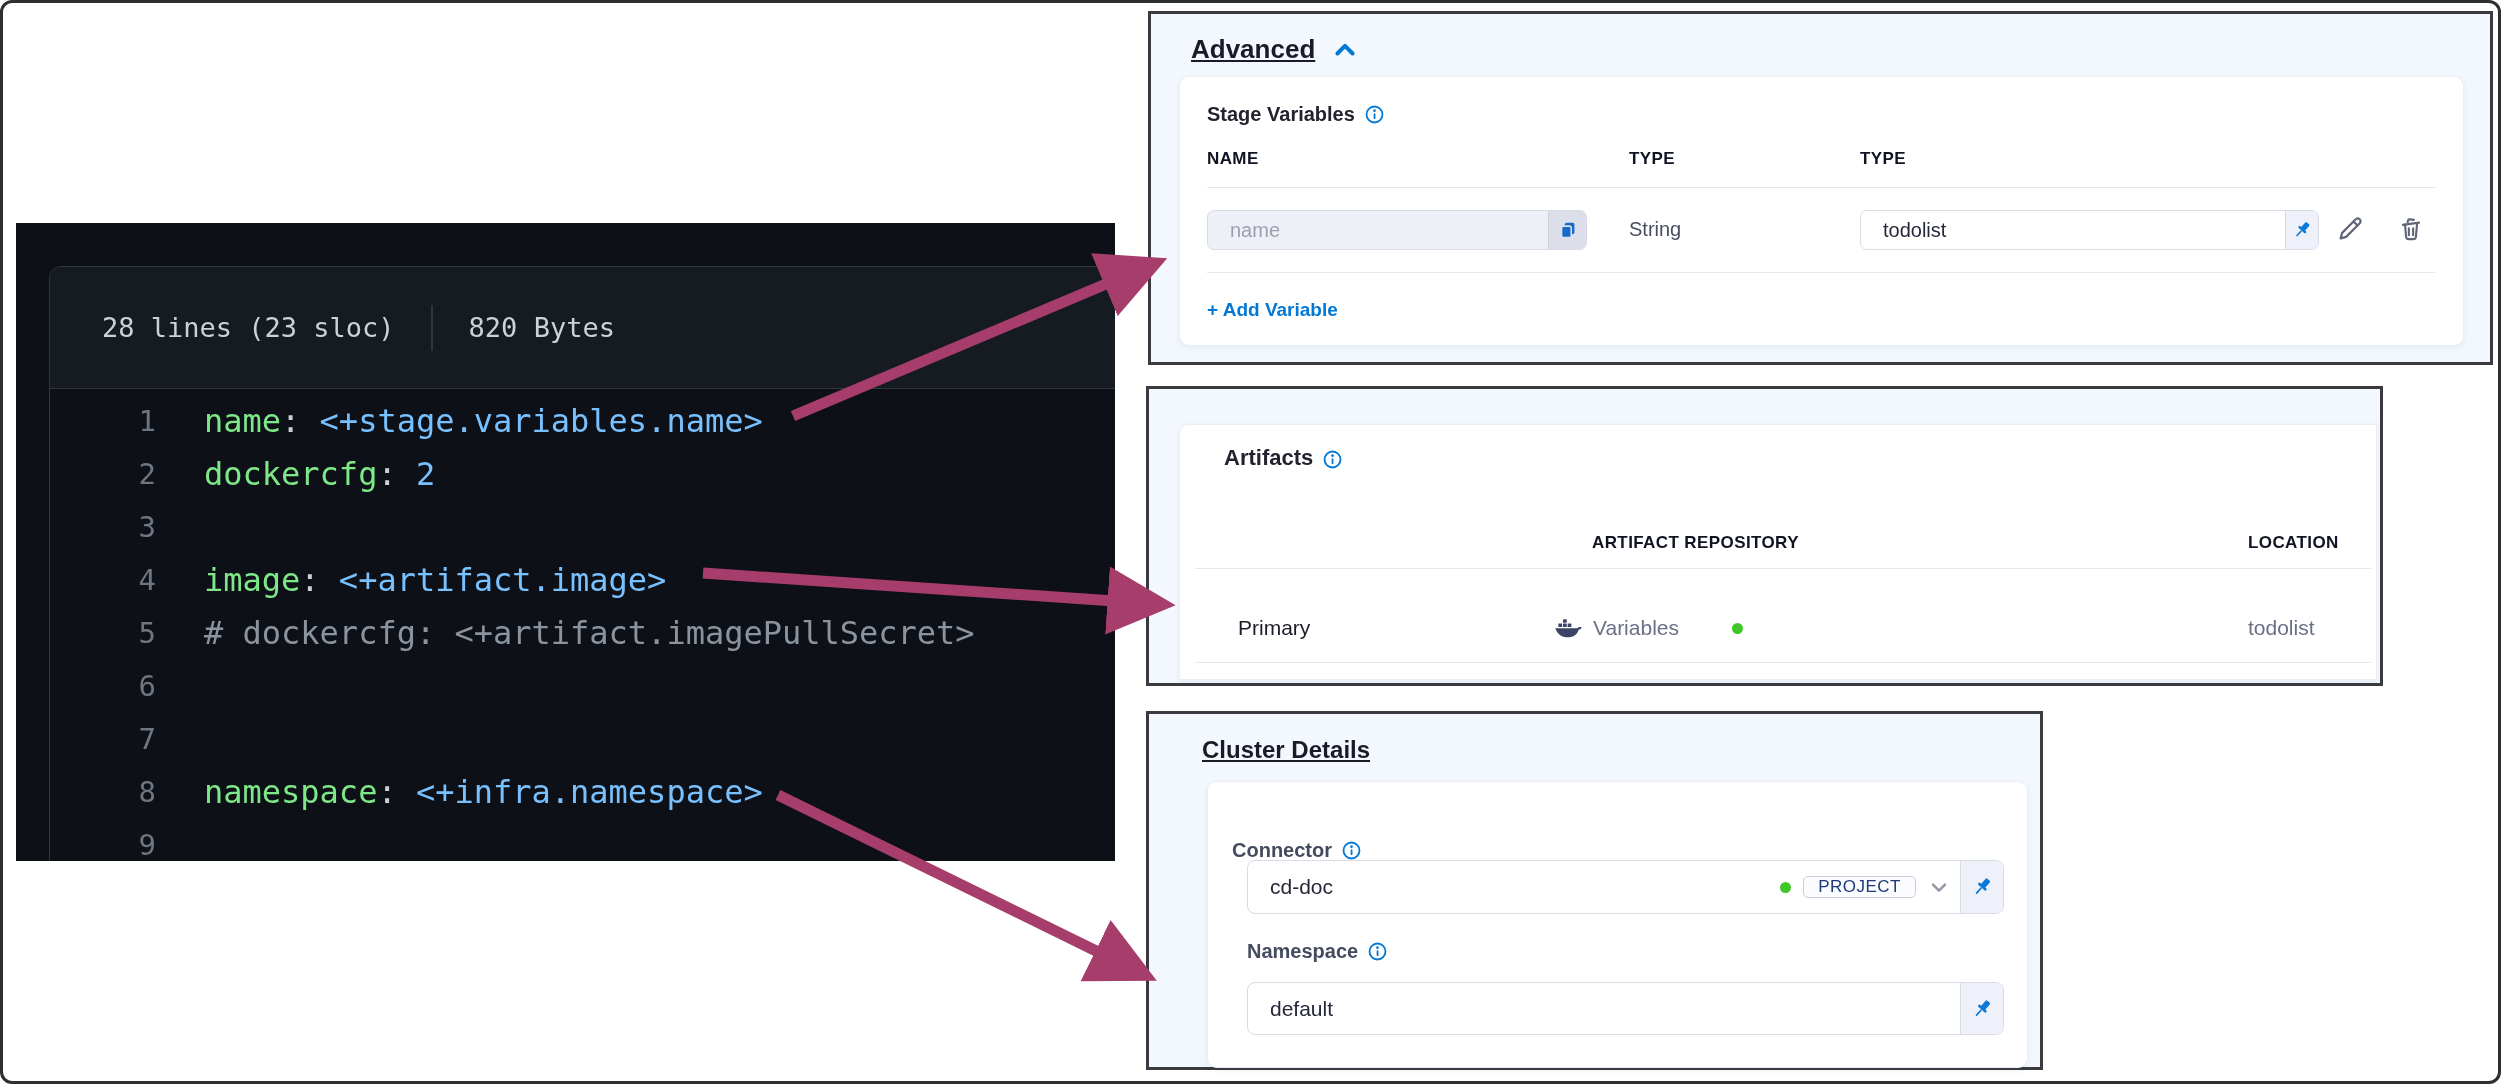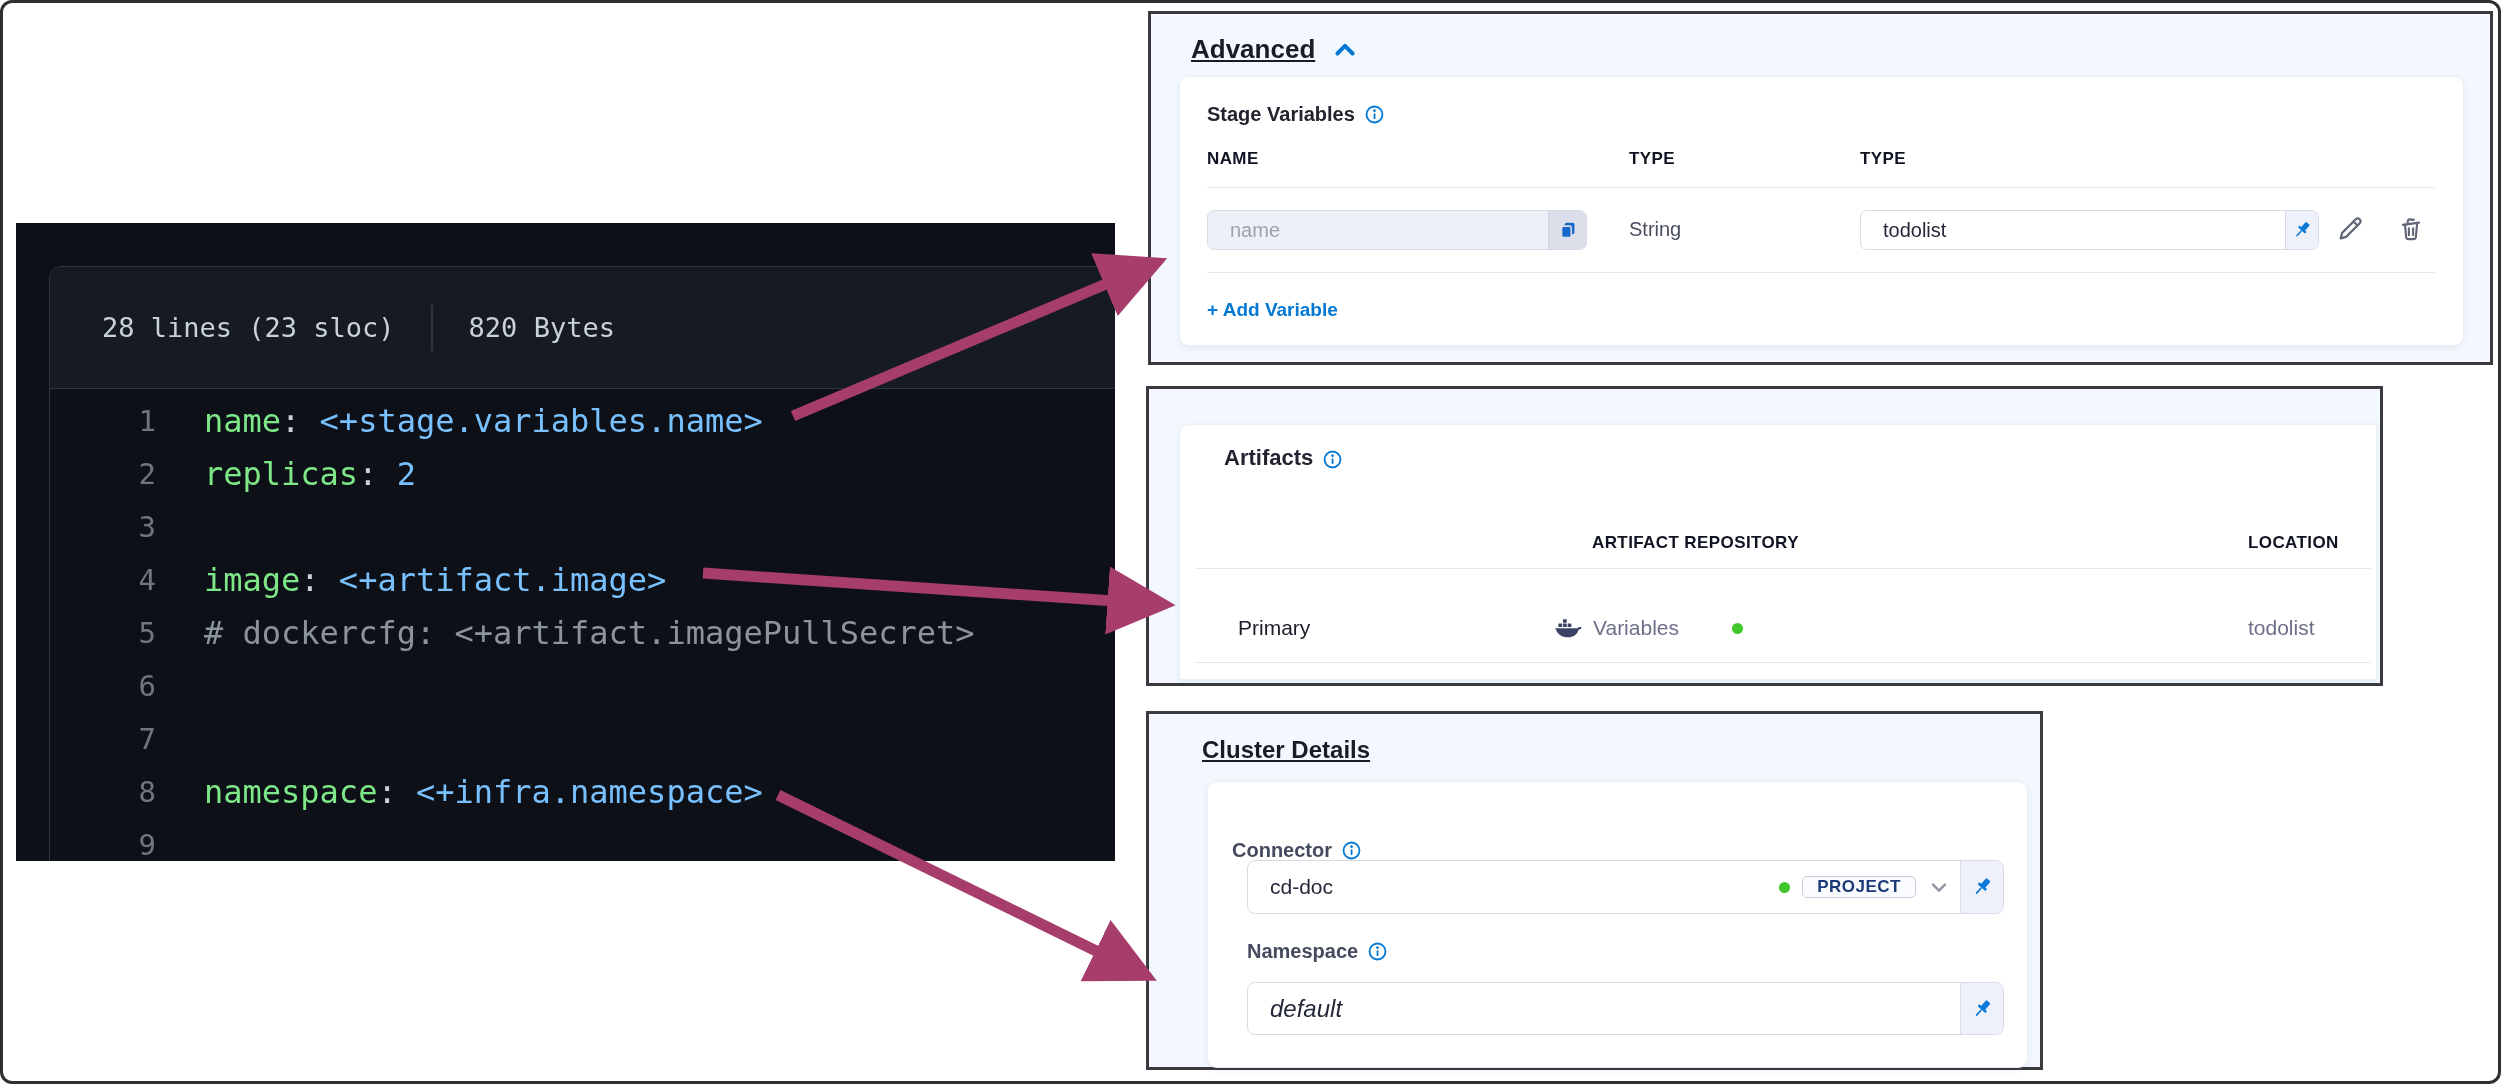--- a/index.html
+++ b/index.html
@@ -39,41 +39,41 @@
   .inputbox .ph{color:#9ea1ad;}
   .seg{flex:0 0 auto;align-self:stretch;display:flex;align-items:center;justify-content:center;background:#eef1fa;border-left:1px solid #d8dbe3;}
   .icon-btn{position:absolute;width:30px;height:30px;cursor:pointer;}
 
   
   .artifacts{left:1143px;top:383px;width:1237px;height:300px;}
   
   .cluster{left:1143px;top:708px;width:897px;height:359px;}
   .field-label{font-size:20px;font-weight:bold;color:#454b5e;display:flex;align-items:center;gap:10px;}
   .scope-tag{display:inline-block;border:1px solid #c9cdd9;border-radius:5px;background:#fbfcff;color:#1b3a77;
-    font-size:17px;font-weight:bold;letter-spacing:.5px;padding:0 14px;}
+    font-size:17px;font-weight:normal;letter-spacing:.5px;padding:0 14px;}
   .gdot{width:11px;height:11px;border-radius:50%;background:#3fc628;display:inline-block;}
   .link{color:#0278d5;font-weight:bold;font-size:19px;cursor:pointer;}
 
   .arrow-layer{left:0;top:0;width:2501px;height:1084px;pointer-events:none;}
 </style>
 </head>
 <body>
 
 <div class="canvas">
 
   <div class="abs code-panel">
     <div class="code-box">
       <div class="code-header">
         <span>28 lines (23 sloc)</span>
         <span class="vdiv"></span>
         <span>820 Bytes</span>
       </div>
       <div class="code-lines">
           <div class="code-row"><span class="line-num">1</span><span class="line-code"><span class="tok-key">name</span><span class="tok-plain">: </span><span class="tok-expr">&lt;+stage.variables.name&gt;</span></span></div>
-          <div class="code-row"><span class="line-num">2</span><span class="line-code"><span class="tok-key">replicas</span><span class="tok-plain">: </span><span class="tok-expr">2</span></span></div>
+          <div class="code-row"><span class="line-num">2</span><span class="line-code"><span class="tok-key">dockercfg</span><span class="tok-plain">: </span><span class="tok-expr">2</span></span></div>
           <div class="code-row"><span class="line-num">3</span><span class="line-code"></span></div>
           <div class="code-row"><span class="line-num">4</span><span class="line-code"><span class="tok-key">image</span><span class="tok-plain">: </span><span class="tok-expr">&lt;+artifact.image&gt;</span></span></div>
           <div class="code-row"><span class="line-num">5</span><span class="line-code"><span class="tok-comment"># dockercfg: &lt;+artifact.imagePullSecret&gt;</span></span></div>
           <div class="code-row"><span class="line-num">6</span><span class="line-code"></span></div>
           <div class="code-row"><span class="line-num">7</span></div>
           <div class="code-row"><span class="line-num">8</span><span class="line-code"><span class="tok-key">namespace</span><span class="tok-plain">: </span><span class="tok-expr">&lt;+infra.namespace&gt;</span></span></div>
           <div class="code-row"><span class="line-num">9</span><span class="line-code"></span></div>
         </div>
     </div>
   </div>
@@ -230,21 +230,21 @@
         <span class="info-ic">
           <svg width="19" height="19" viewBox="0 0 20 20">
               <circle cx="10" cy="10" r="8.4" fill="none" stroke="#0278d5" stroke-width="1.9"></circle>
               <circle cx="10" cy="6" r="1.4" fill="#0278d5"></circle>
               <rect x="9.1" y="8.6" width="1.9" height="6.2" rx=".95" fill="#0278d5"></rect>
             </svg>
         </span>
       </div>
 
       <div class="inputbox" style="left:39px;top:200px;width:757px;height:53px;border-radius:8px;">
-        <span class="txt" style="font-size:24px;font-style:italic;">default</span>
+        <span class="txt" style="font-size:21px;">default</span>
         <span class="seg" style="width:43px;">
           <svg width="24" height="24" viewBox="0 0 24 24" fill="#0b79d7">
               <g transform="rotate(42 12 12)">
                 <rect x="9.2" y="2.3" width="5.6" height="8.6" rx="1.2"></rect>
                 <rect x="6.7" y="10.1" width="10.6" height="2.7" rx="1.3"></rect>
                 <rect x="11.2" y="12.8" width="1.7" height="8.2" rx=".85"></rect>
               </g>
             </svg>
         </span>
       </div>

